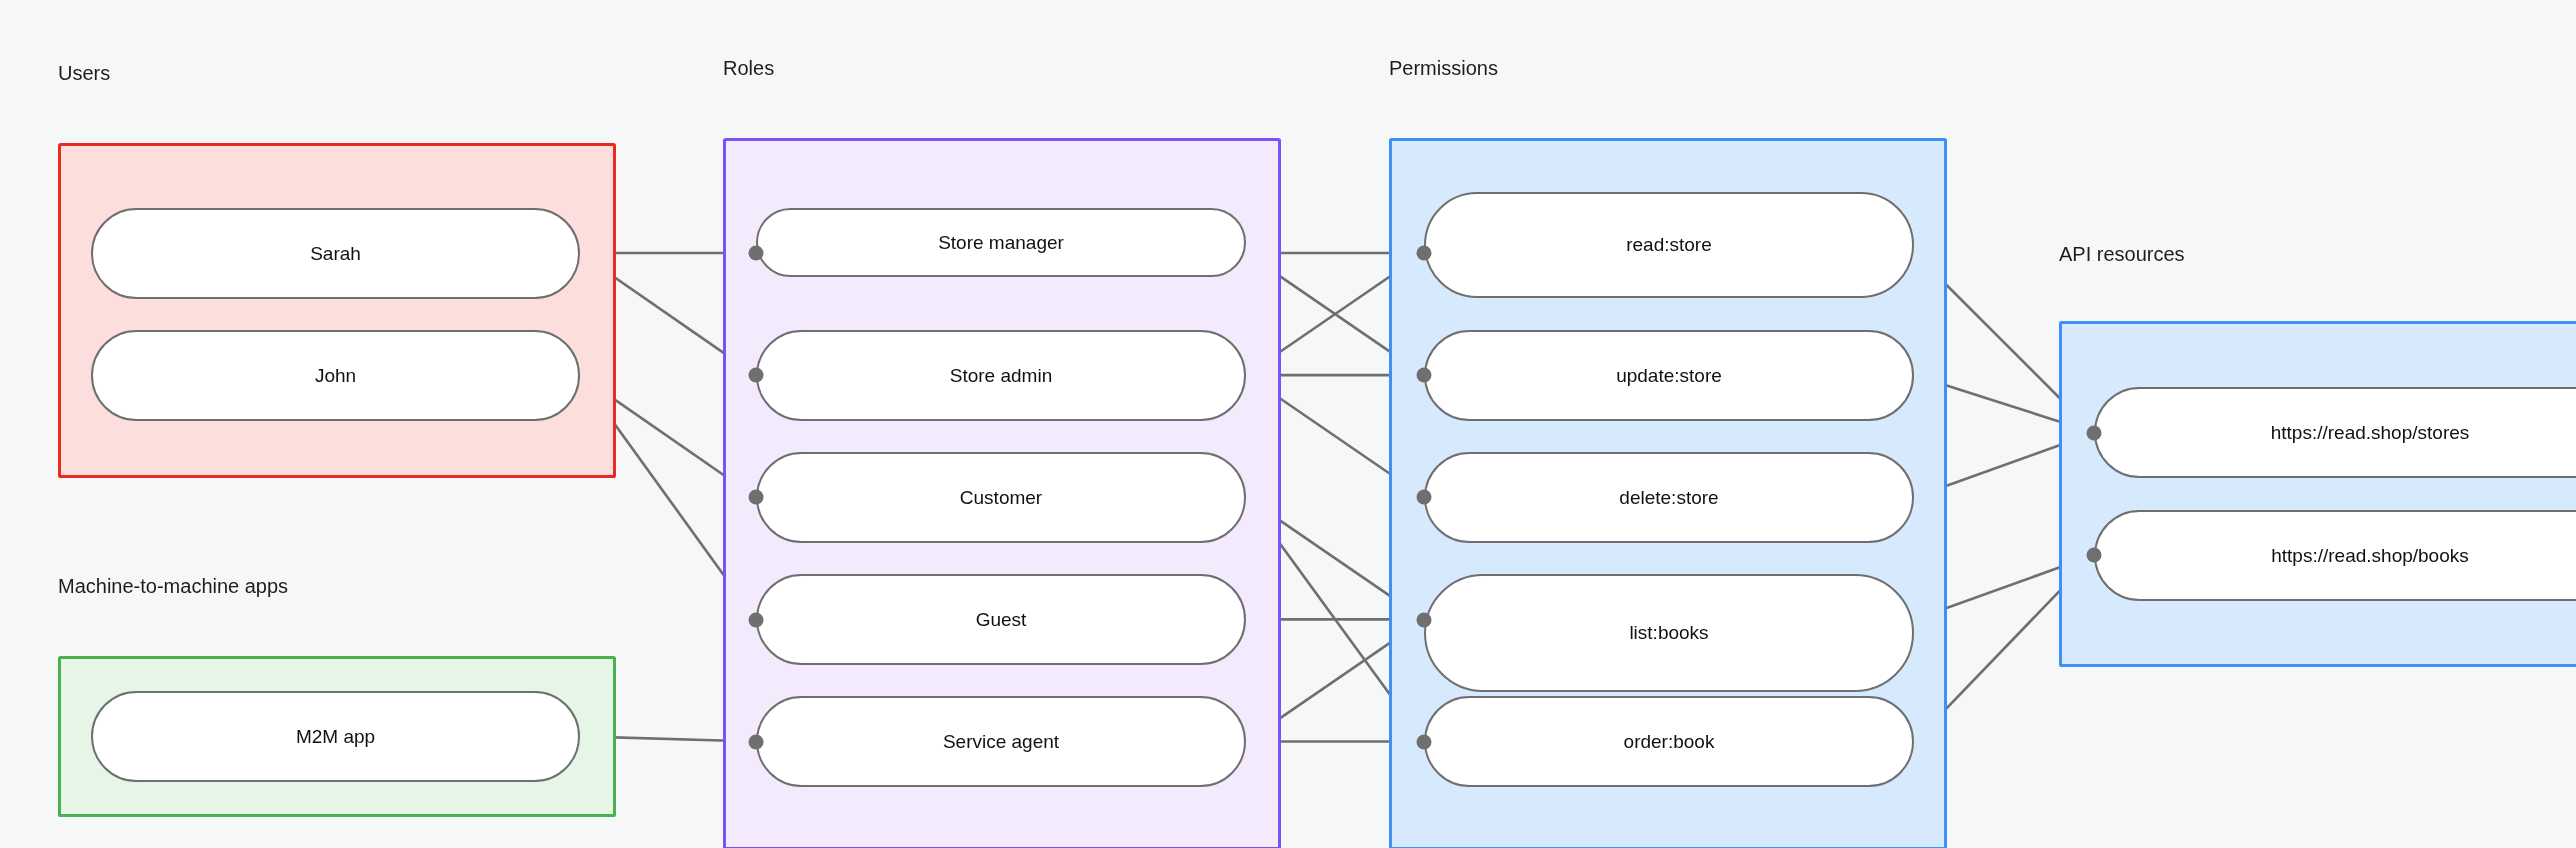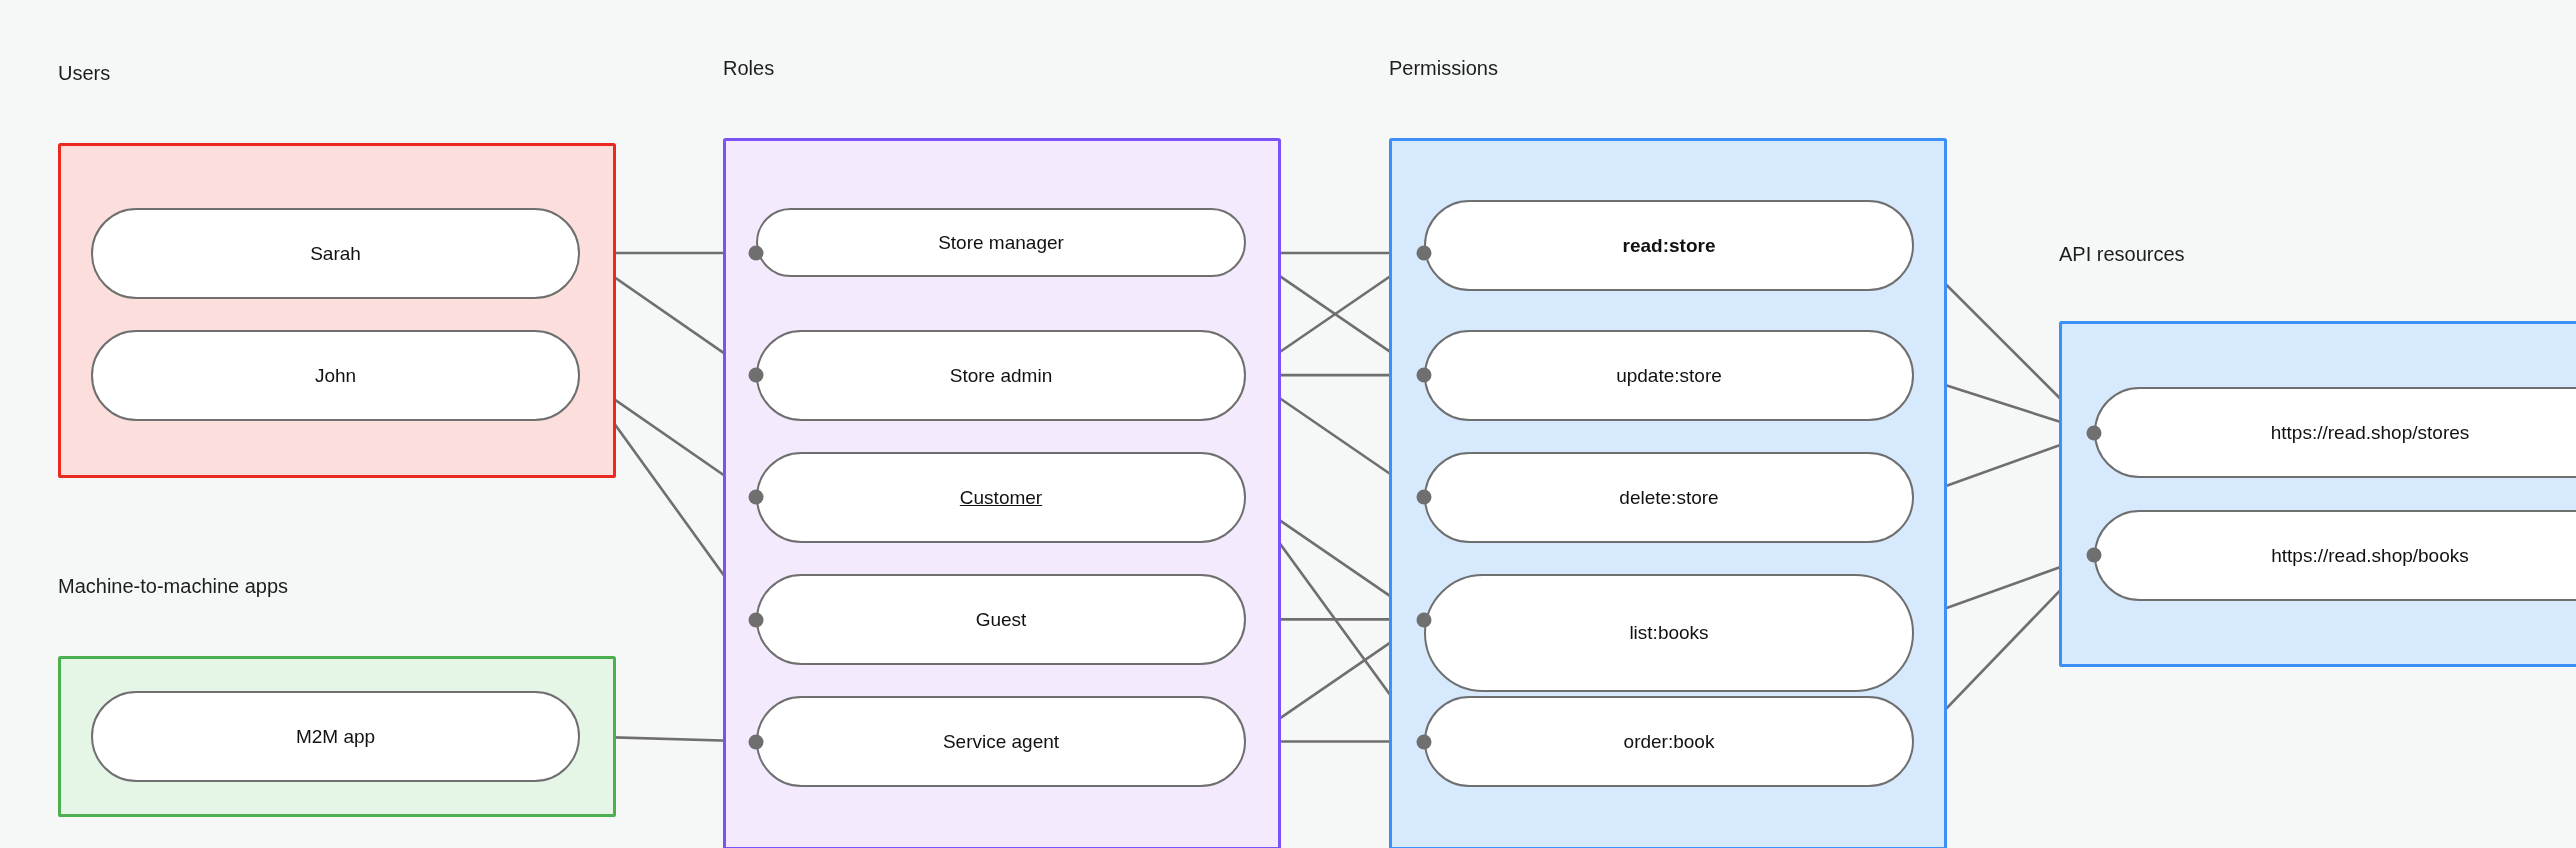--- a/index.html
+++ b/index.html
@@ -91,26 +91,26 @@
       <div class="group-box" style="left: 58px; top: 143px; width: 558px; height: 335px; border-color: rgb(234, 42, 32); background: rgb(252, 222, 220);"></div>
       <div class="node" style="left: 91px; top: 208px; width: 489px; height: 91px; border-color: rgb(111, 111, 111);">Sarah</div>
       <div class="node" style="left: 91px; top: 330px; width: 489px; height: 91px; border-color: rgb(111, 111, 111);">John</div>
       <div class="group-label" style="left: 58px; top: 576px;">Machine-to-machine apps</div>
       <div class="group-box" style="left: 58px; top: 656px; width: 558px; height: 161px; border-color: rgb(76, 175, 80); background: rgb(229, 245, 230);"></div>
       <div class="node" style="left: 91px; top: 691px; width: 489px; height: 91px; border-color: rgb(111, 111, 111);">M2M app</div>
       <div class="group-label" style="left: 723px; top: 58px;">Roles</div>
       <div class="group-box" style="left: 723px; top: 138px; width: 558px; height: 712px; border-color: rgb(123, 82, 245); background: rgb(243, 234, 253);"></div>
       <div class="node" style="left: 756px; top: 208px; width: 490px; height: 69px; border-color: rgb(111, 111, 111);">Store manager</div>
       <div class="node" style="left: 756px; top: 330px; width: 490px; height: 91px; border-color: rgb(111, 111, 111);">Store admin</div>
-      <div class="node" style="left: 756px; top: 452px; width: 490px; height: 91px; border-color: rgb(111, 111, 111); text-decoration: underline;">Customer</div>
+      <div class="node" style="left: 756px; top: 452px; width: 490px; height: 91px; border-color: rgb(111, 111, 111);">Customer</div>
       <div class="node" style="left: 756px; top: 574px; width: 490px; height: 91px; border-color: rgb(111, 111, 111);">Guest</div>
       <div class="node" style="left: 756px; top: 696px; width: 490px; height: 91px; border-color: rgb(111, 111, 111);">Service agent</div>
       <div class="group-label" style="left: 1389px; top: 58px;">Permissions</div>
       <div class="group-box" style="left: 1389px; top: 138px; width: 558px; height: 712px; border-color: rgb(61, 144, 245); background: rgb(214, 233, 253);"></div>
-      <div class="node" style="left: 1424px; top: 200px; width: 490px; height: 91px; border-color: rgb(111, 111, 111); font-weight: bold;">read:store</div>
+      <div class="node" style="left: 1424px; top: 192px; width: 490px; height: 106px; border-color: rgb(111, 111, 111);">read:store</div>
       <div class="node" style="left: 1424px; top: 330px; width: 490px; height: 91px; border-color: rgb(111, 111, 111);">update:store</div>
       <div class="node" style="left: 1424px; top: 452px; width: 490px; height: 91px; border-color: rgb(111, 111, 111);">delete:store</div>
       <div class="node" style="left: 1424px; top: 574px; width: 490px; height: 118px; border-color: rgb(111, 111, 111);">list:books</div>
       <div class="node" style="left: 1424px; top: 696px; width: 490px; height: 91px; border-color: rgb(111, 111, 111);">order:book</div>
       <div class="group-label" style="left: 2059px; top: 244px;">API resources</div>
       <div class="group-box" style="left: 2059px; top: 321px; width: 620px; height: 346px; border-color: rgb(61, 144, 245); background: rgb(214, 233, 253);"></div>
       <div class="node" style="left: 2094px; top: 387px; width: 552px; height: 91px; border-color: rgb(111, 111, 111);">https://read.shop/stores</div>
       <div class="node" style="left: 2094px; top: 510px; width: 552px; height: 91px; border-color: rgb(111, 111, 111);">https://read.shop/books</div>
       <div class="port" style="left: 756px; top: 253px;"></div>
       <div class="port" style="left: 756px; top: 375px;"></div>

